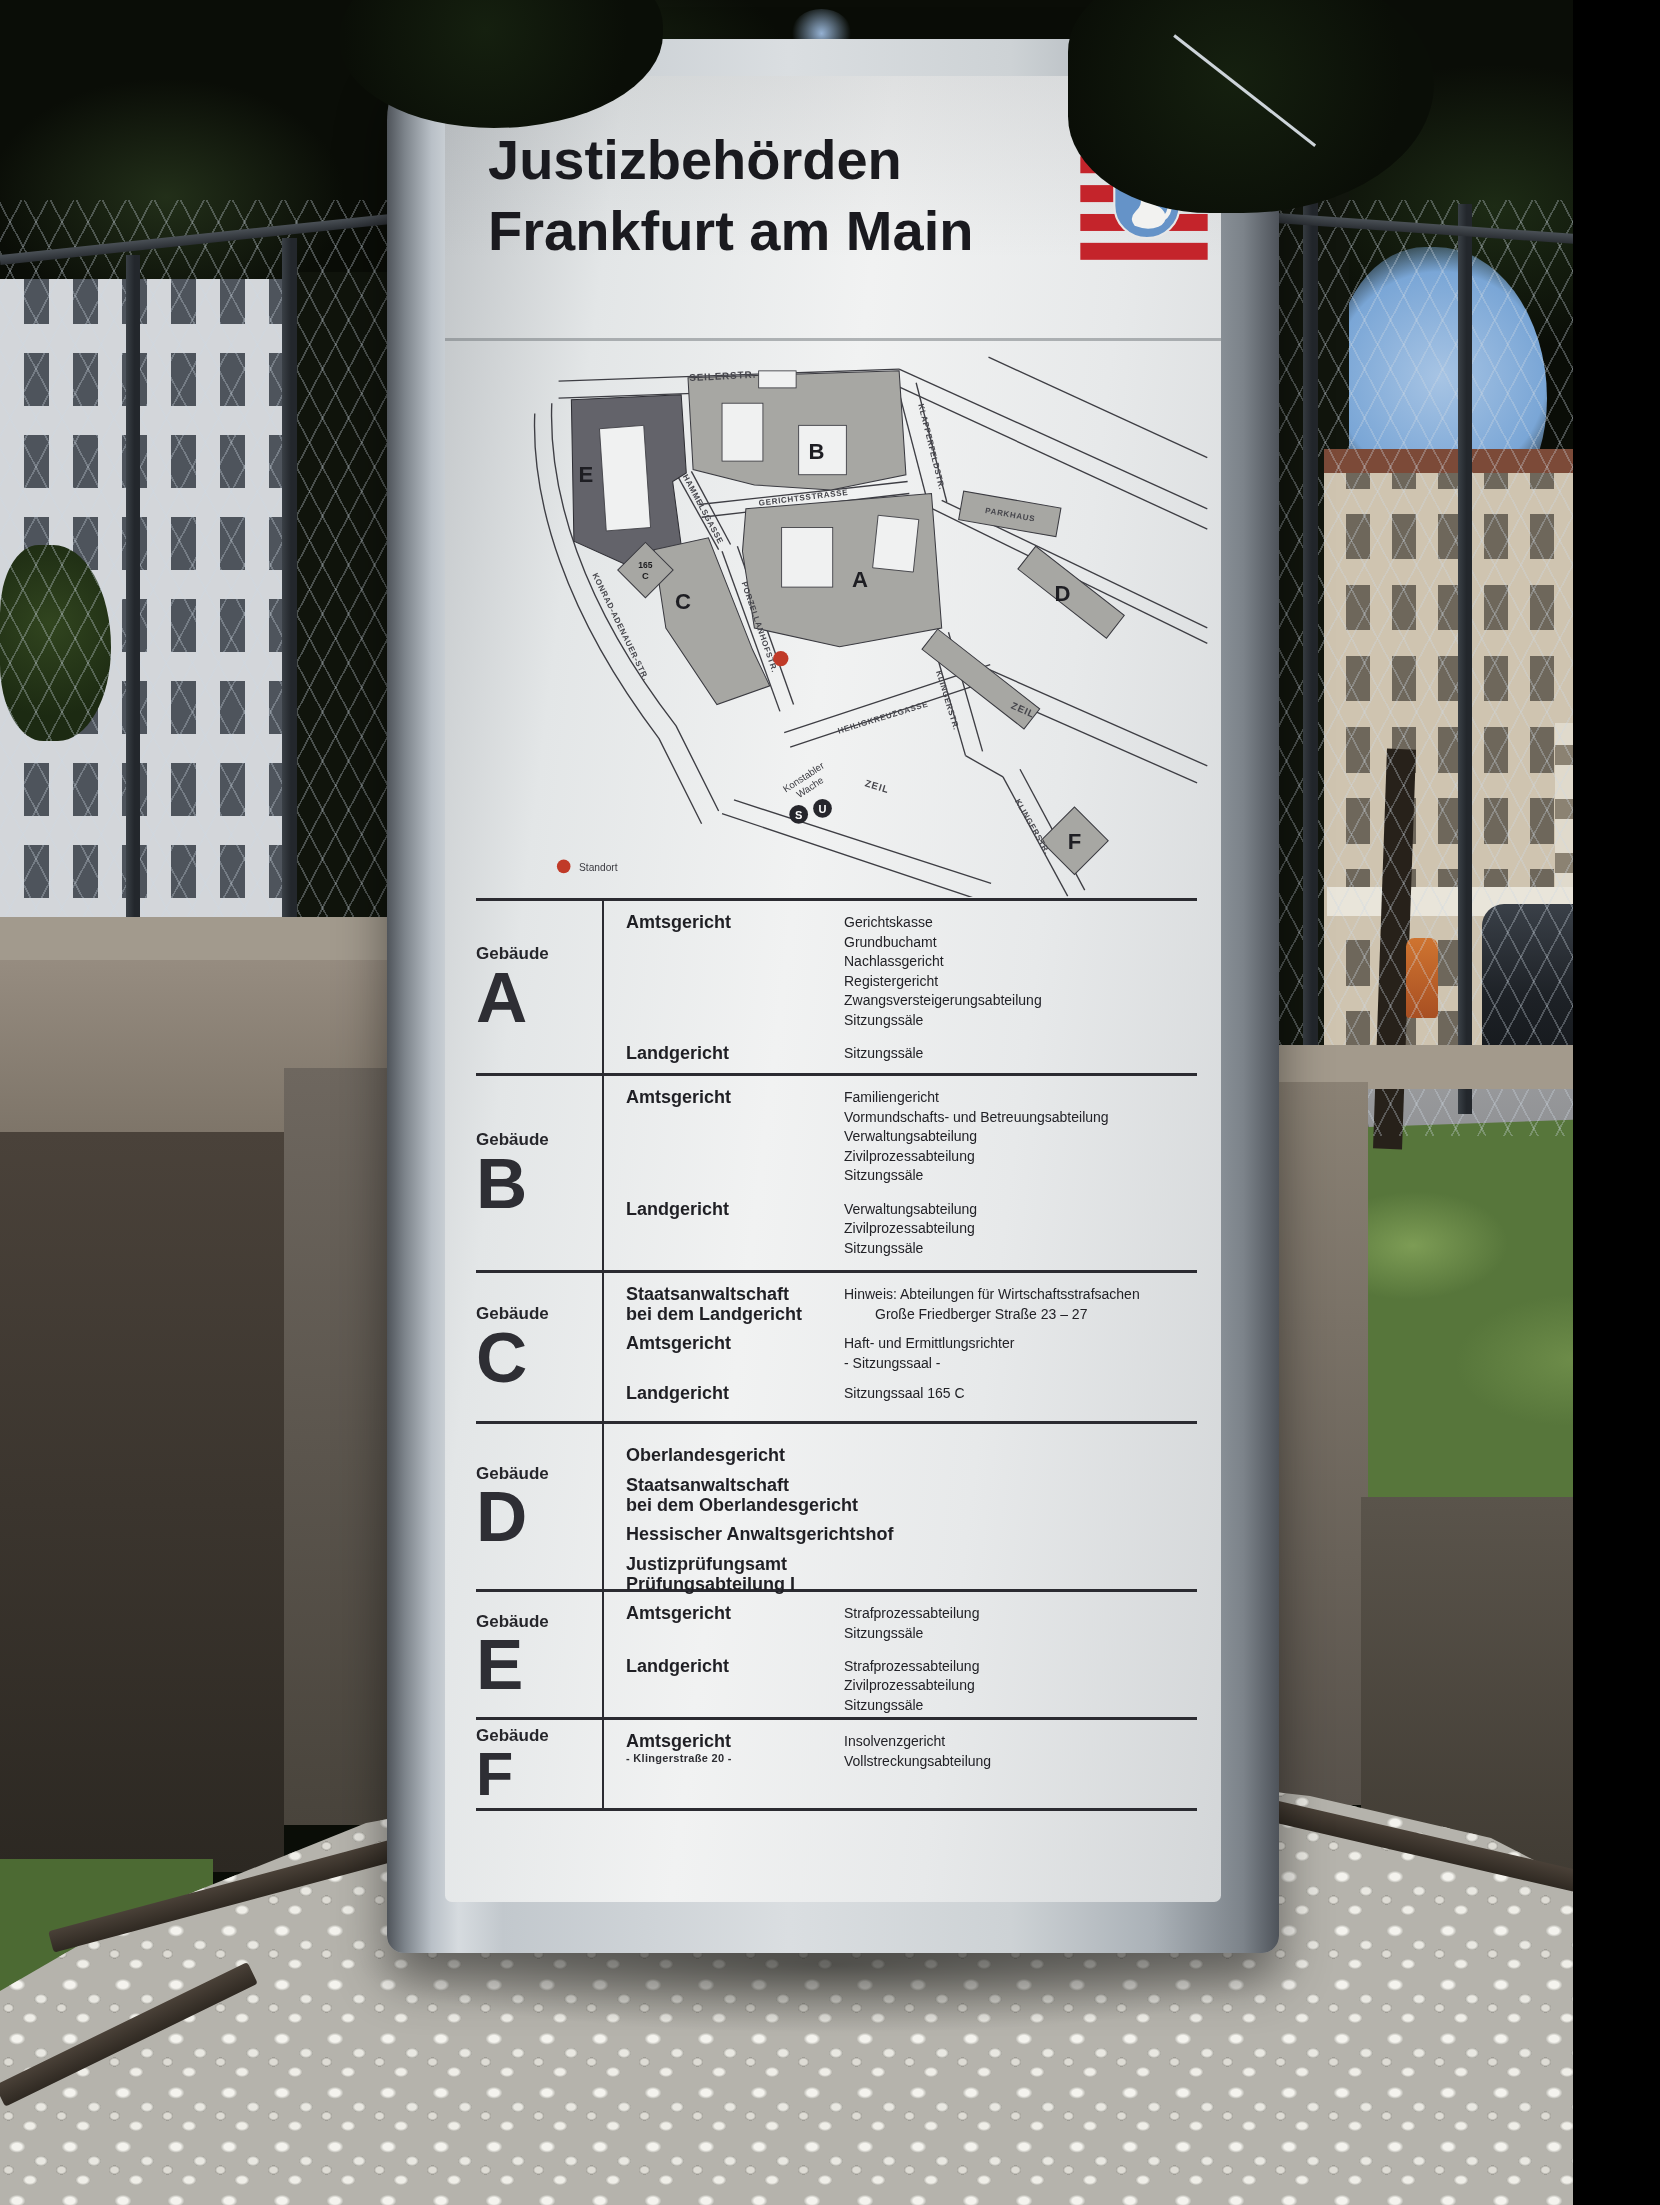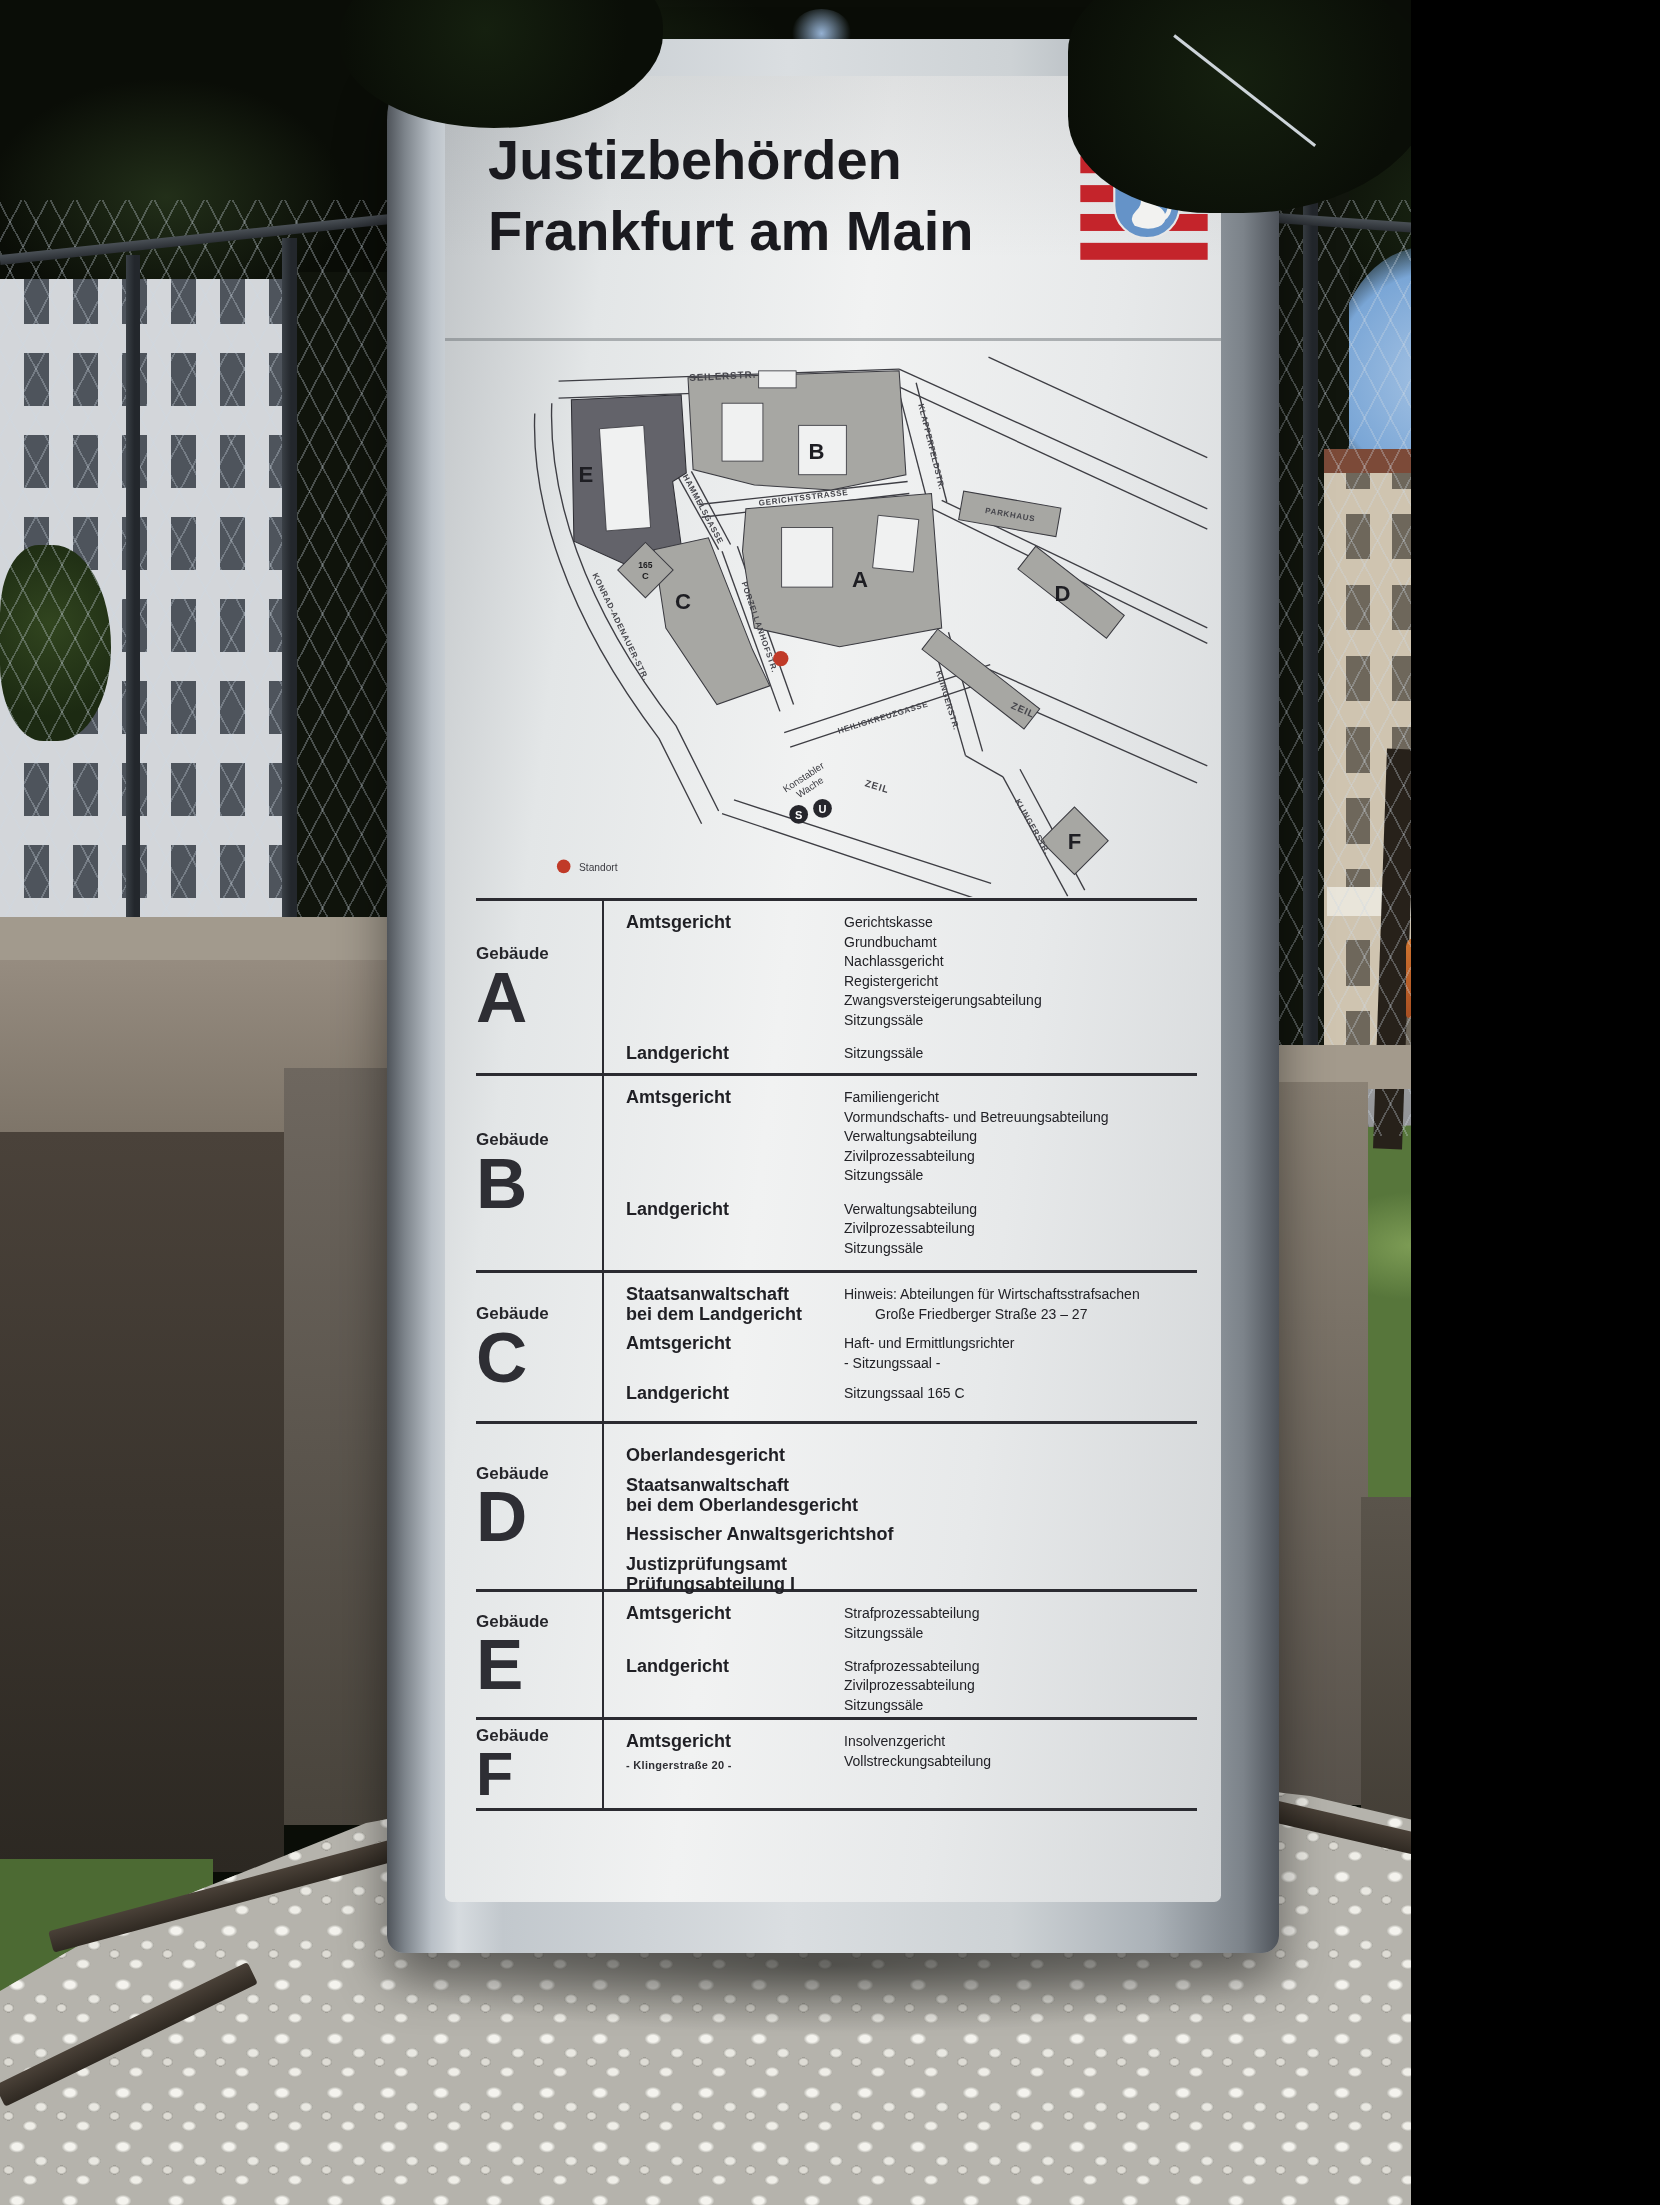--- a/index.html
+++ b/index.html
@@ -1,16 +1,16 @@
 <!DOCTYPE html>
 <html style="font-size:13.6px"><head>
 <meta charset="utf-8">
 <style>
   html,body{margin:0;padding:0;background:#000;}
-  .stage{position:relative;width:1411px;height:2205px;overflow:hidden;
+  .stage{position:relative;width:1573px;height:2205px;overflow:hidden;
          font-family:"Liberation Sans",sans-serif;background:#0a0d07;}
   .abs{position:absolute;}
 
   
   .trees{left:0;top:0;width:1661px;height:493px;
     background:
       radial-gradient(255px 170px at 10% 40%, #222f19 0%, rgba(0,0,0,0) 70%),
       radial-gradient(289px 187px at 36% 18%, #1a2613 0%, rgba(0,0,0,0) 70%),
       radial-gradient(255px 170px at 66% 34%, #202e17 0%, rgba(0,0,0,0) 70%),
       radial-gradient(306px 204px at 90% 42%, #1d2b15 0%, rgba(0,0,0,0) 70%),
@@ -107,21 +107,21 @@
   .col-letter{width:128px;box-sizing:border-box;border-right:2.6px solid #2b2b31;
     display:flex;flex-direction:column;justify-content:center;flex:none;}
   .geb{font-size:17px;line-height:20.4px;font-weight:700;color:#26262b;}
   .letter{font-size:71px;line-height:.92em;font-weight:700;color:#2e2e34;}
   .col-body{flex:1;padding:12px 0 0 22px;}
   .section{display:flex;}
   .section + .section{margin-top:13.6px;}
   .section.tight{margin-top:10.2px;}
   .s-org{width:218px;flex:none;}
   .org-line{font-size:18px;line-height:19.6px;font-weight:700;color:#1f1f24;white-space:nowrap;}
-  .org-sub{font-size:11px;line-height:13.6px;font-weight:600;color:#2e2e33;letter-spacing:0.3px;margin-top:7px;}
+  .org-sub{font-size:11px;line-height:13.6px;font-weight:600;color:#2e2e33;letter-spacing:0.3px;}
   .s-items{flex:1;}
   .item{font-size:14px;line-height:19.6px;font-weight:400;color:#222227;white-space:nowrap;}
   .item.indent{padding-left:31px;}
 
   
   .st{stroke:#3e3e44;stroke-width:1.6;fill:none;}
   .bld{fill:#a7a7a3;stroke:#3a3a40;stroke-width:1.2;}
   .blddark{fill:#63636a;stroke:#2e2e34;stroke-width:1.2;}
   .court{fill:#f0f1f1;stroke:#3a3a40;stroke-width:1;}
   .ml{font-size:11.5px;fill:#46464c;letter-spacing:1.1px;font-weight:600;}

